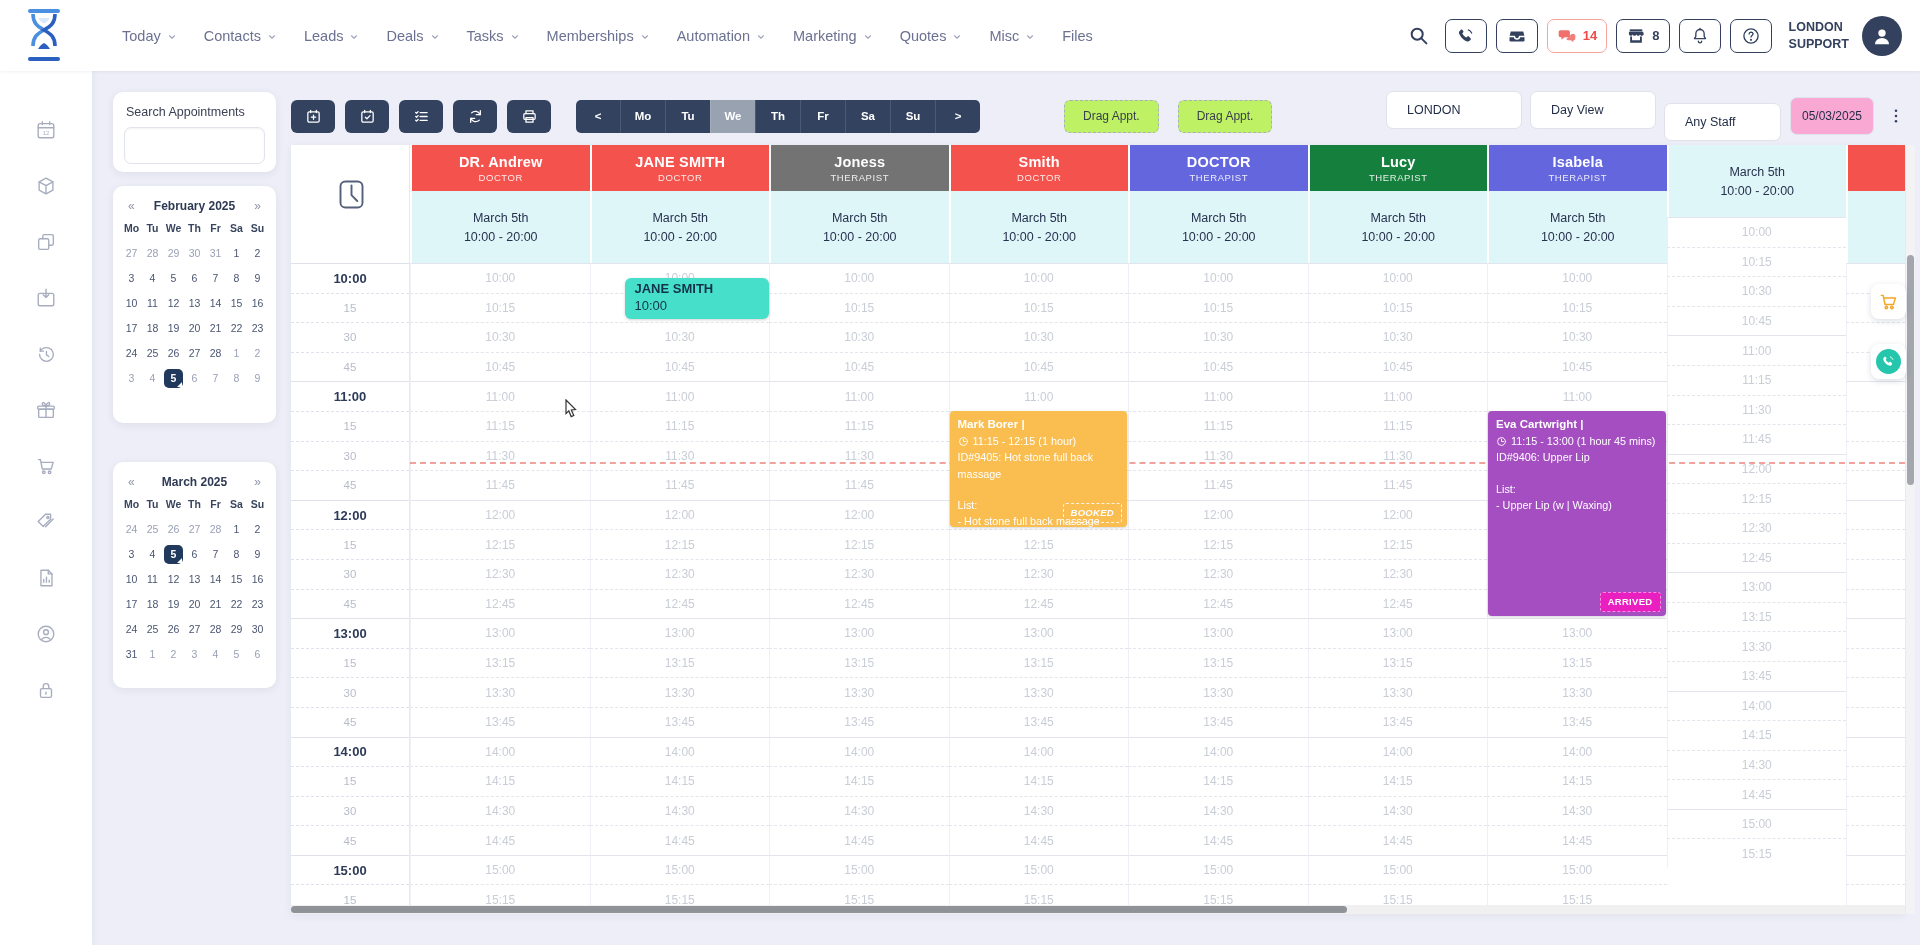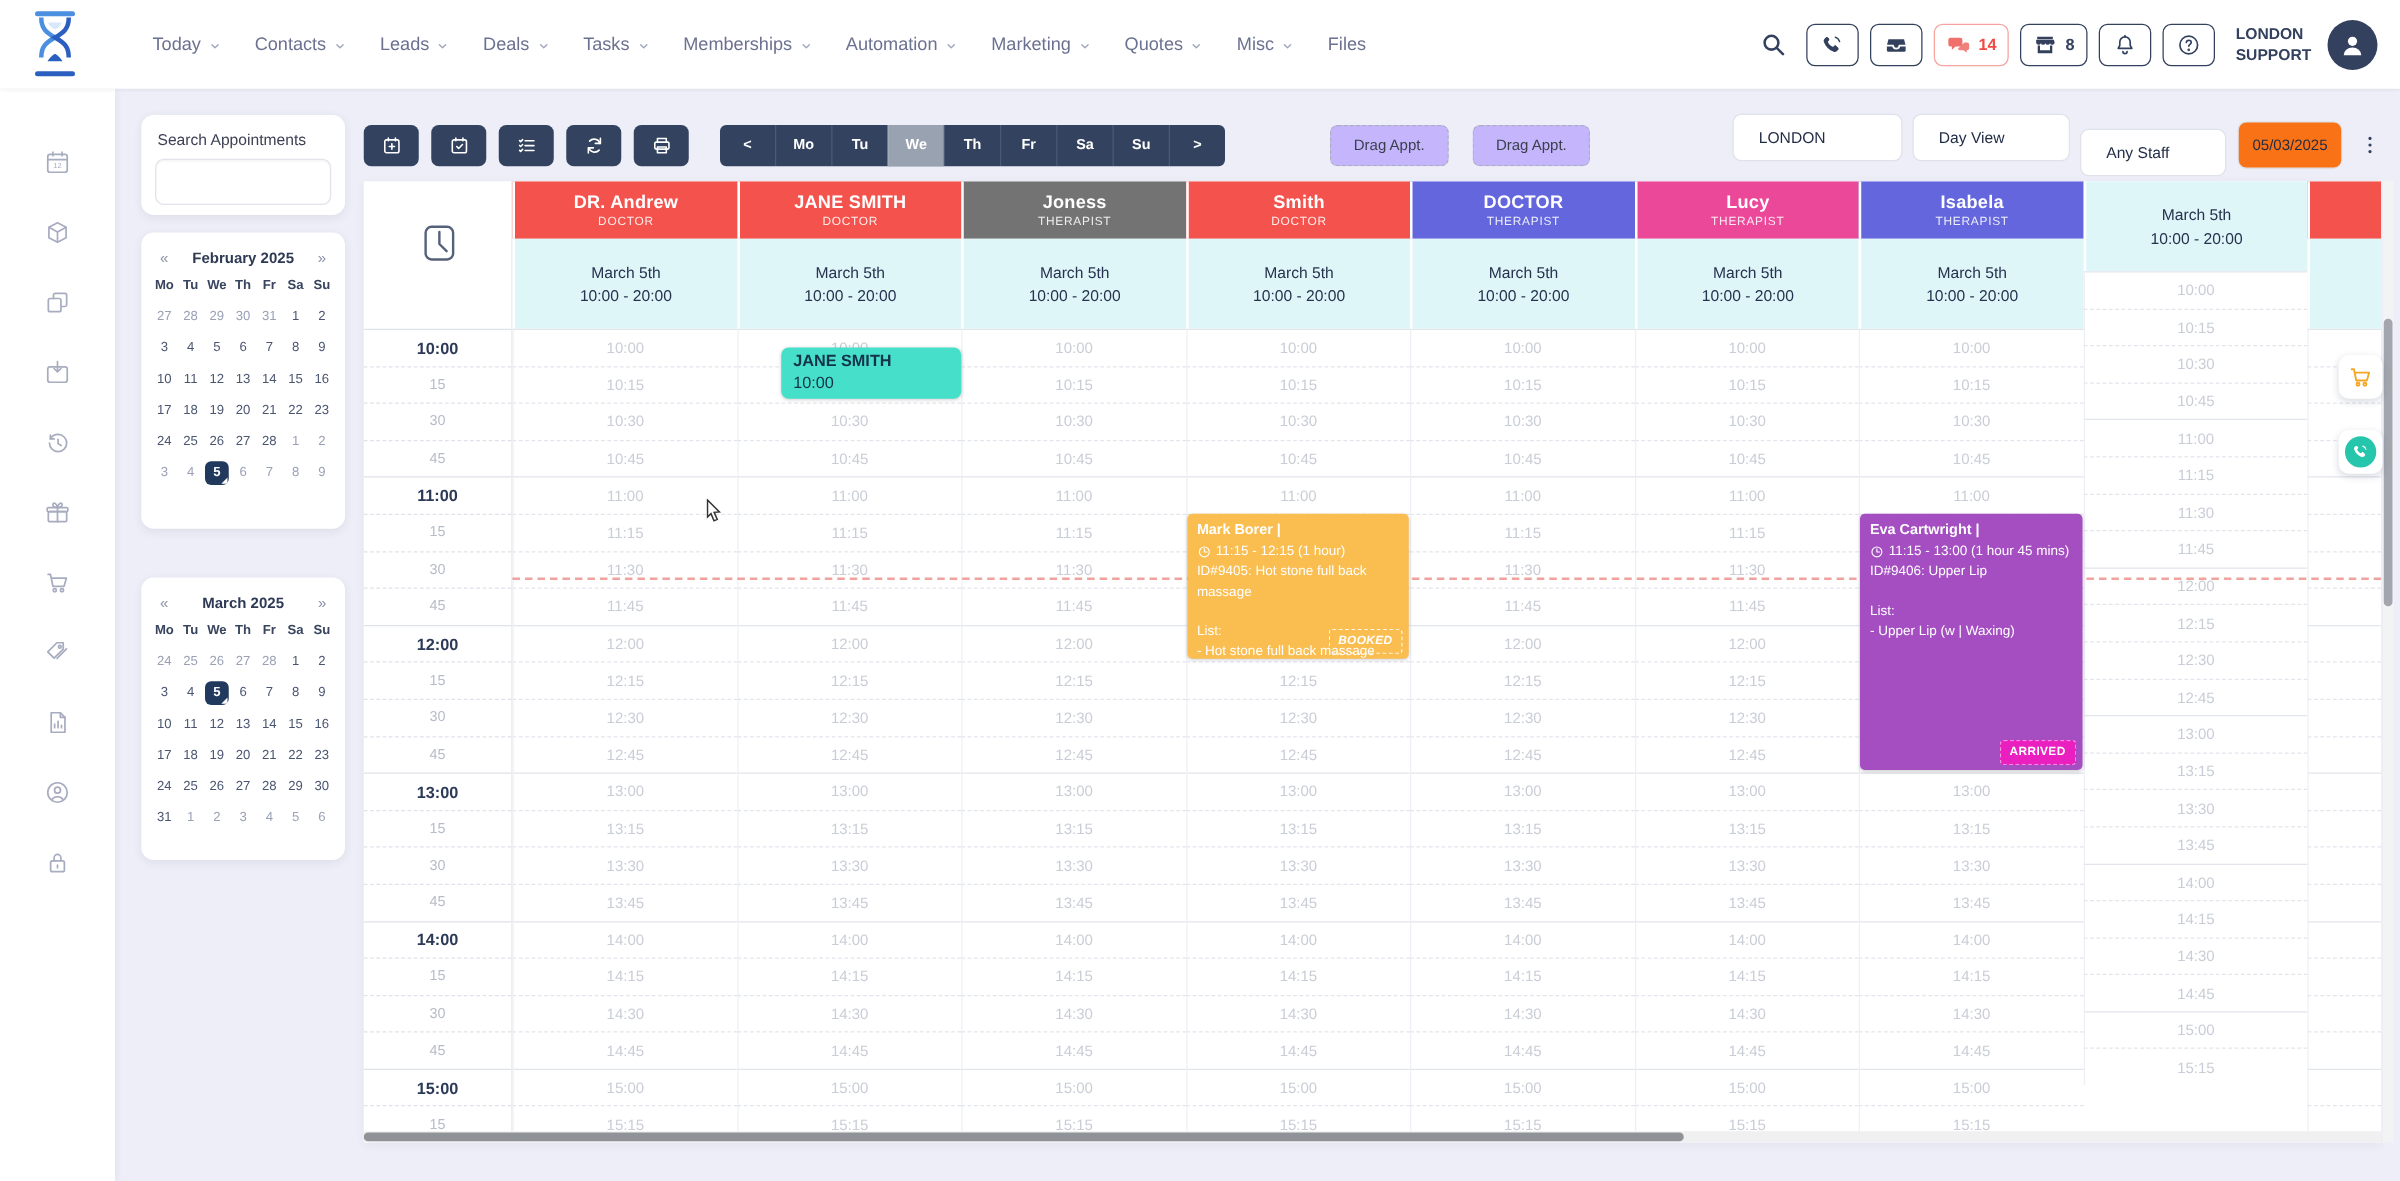--- a/index.html
+++ b/index.html
@@ -52,28 +52,28 @@
 
   
   .toolbar{position:absolute;left:291px;top:96px;width:1614px;height:40px;display:flex;align-items:center;z-index:20;}
   .tool-btn{width:44px;height:33px;background:#33435f;border-radius:6px;display:flex;align-items:center;
             justify-content:center;color:#fff;cursor:pointer;margin-right:10px;flex:none;}
   .week-nav{margin-left:15px;height:33px;background:#33435f;border-radius:5px;display:flex;overflow:hidden;flex:none;}
   .day-tab{width:44px;height:33px;display:flex;align-items:center;justify-content:center;color:#fff;
            font-size:11.5px;font-weight:bold;cursor:pointer;border-left:1px solid rgba(255,255,255,.12);}
   .day-tab:first-child{border-left:none;}
   .day-tab.active{background:#98a2b0;}
-  .drag-btn{height:33px;padding:0 18px;border:1.5px dashed #a9aeb8;border-radius:6px;background:#c4b5fd;font-size:12px;
+  .drag-btn{height:33px;padding:0 18px;border:1.5px dashed #a9aeb8;border-radius:6px;background:#bef264;font-size:12px;
             color:#3a3f4c;display:flex;align-items:center;cursor:grab;flex:none;box-sizing:border-box;}
   #drag-buttons{display:flex;gap:19px;margin-left:84px;}
   #filters{display:flex;gap:8px;margin-left:auto;}
   .filter-select{height:38px;background:#fff;border:1px solid #dfe2ea;border-radius:7px;display:flex;align-items:center;
                  font-size:12.5px;color:#1f2a44;cursor:pointer;padding:0 0 0 20px;box-sizing:border-box;}
   .f-location{width:136px;}.f-view{width:126px;align-items:center;}.f-staff{width:117px;margin-top:12px;}
-  .date-field{height:38px;width:84px;margin-left:9px;background:#f97316;border:1px solid #dfe2ea;border-radius:7px;
+  .date-field{height:38px;width:84px;margin-left:9px;background:#f9a8d4;border:1px solid #dfe2ea;border-radius:7px;
               display:flex;align-items:center;justify-content:center;font-size:12px;color:#1f2a44;cursor:pointer;box-sizing:border-box;}
   .kebab{margin-left:13px;color:#33415e;cursor:pointer;display:flex;}
 
   
   .cal-card{position:absolute;left:291px;top:145px;width:1614px;height:769px;background:#fff;z-index:10;
             box-shadow:0 2px 8px rgba(40,50,90,.06);overflow:hidden;}
   .cal-flex{display:flex;height:100%;}
   .gutter{width:119px;flex:none;border-right:1px solid #e6e9f0;box-sizing:border-box;}
   .gutter-head{height:118px;position:relative;}
   .clock-badge{position:absolute;left:44px;top:33px;color:#55607a;}
@@ -741,21 +741,21 @@
         <div class="s-cell">13:30</div>
         <div class="s-cell">13:45</div>
         <div class="s-cell hour">14:00</div>
         <div class="s-cell">14:15</div>
         <div class="s-cell">14:30</div>
         <div class="s-cell">14:45</div>
         <div class="s-cell hour">15:00</div>
         <div class="s-cell">15:15</div>
       </div>
       <div class="staff-col">
-        <div class="col-name" style="background: #ec4899; text-align: center;">
+        <div class="col-name" style="background: #15803d; text-align: center;">
           <div class="nm">Lucy</div>
           <div class="rl">THERAPIST</div>
         </div>
         <div class="col-date">
           <div>March 5th</div>
           <div>10:00 - 20:00</div>
         </div>
         <div class="s-cell hour">10:00</div>
         <div class="s-cell">10:15</div>
         <div class="s-cell">10:30</div>

